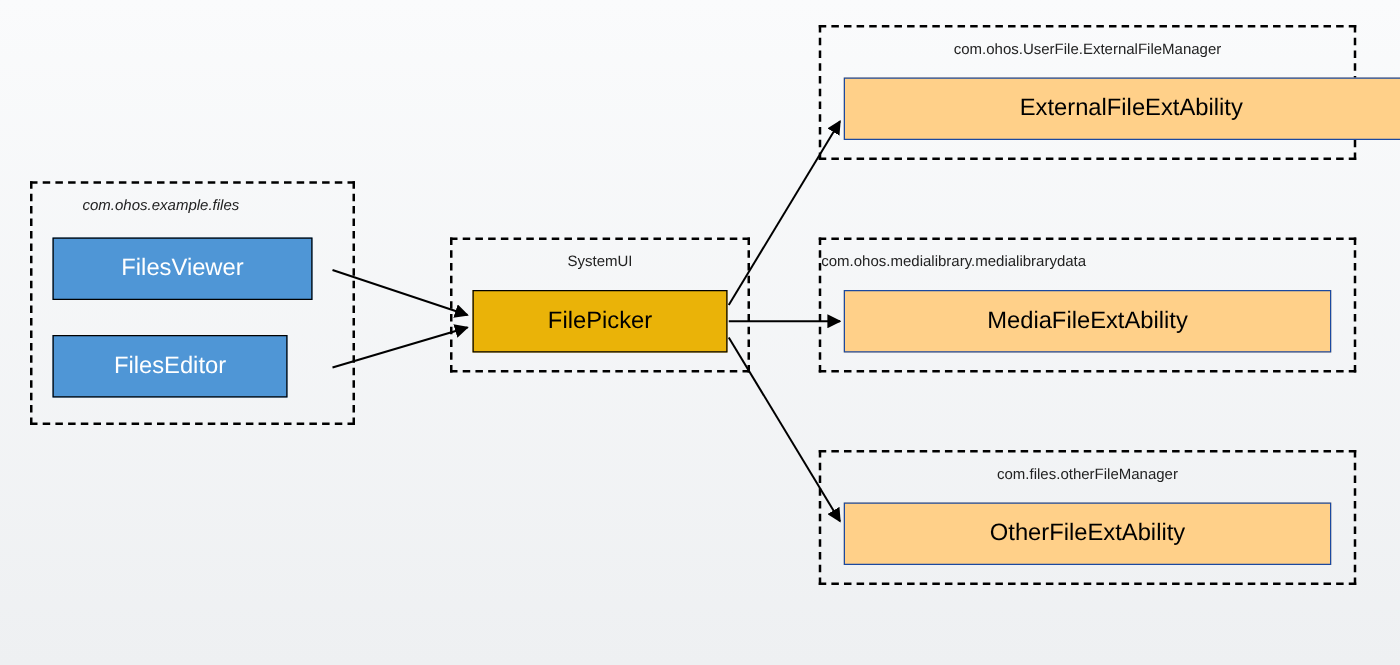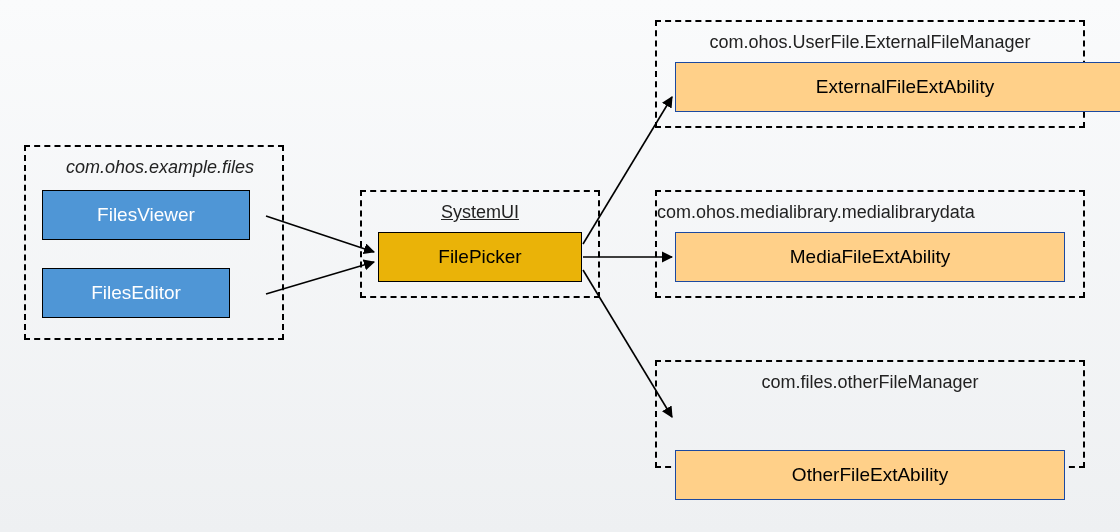--- a/index.html
+++ b/index.html
@@ -12,21 +12,21 @@
     position: relative;
     overflow: hidden;
   }
   .container {
     position: absolute;
     border: 2px dashed #000;
     box-sizing: border-box;
   }
   .container-label {
     position: absolute;
-    font-size: 18px;
+    font-size: 12px;
     color: #222;
     white-space: nowrap;
   }
   .node {
     position: absolute;
     border: 1px solid #000;
     box-sizing: border-box;
     display: flex;
     align-items: center;
     justify-content: center;
@@ -45,38 +45,38 @@
 </head>
 <body>
 
 <div class="container" style="left:24px; top:145px; width:260px; height:195px;">
   <div class="container-label" style="top:10px; left:40px;font-style:italic;">com.ohos.example.files</div>
 </div>
 <div class="node blue" style="left:42px; top:190px; width:208px; height:50px;">FilesViewer</div>
 <div class="node blue" style="left:42px; top:268px; width:188px; height:50px;">FilesEditor</div>
 
 <div class="container" style="left:360px; top:190px; width:240px; height:108px;">
-  <div class="container-label" style="top:10px; left:0; width:100%; text-align:center;text-decoration:underline;">SystemUI</div>
+  <div class="container-label" style="top:10px; left:0; width:100%; text-align:center;">SystemUI</div>
 </div>
 <div class="node green" style="left:378px; top:232px; width:204px; height:50px;">FilePicker</div>
 
 <div class="container" style="left:655px; top:20px; width:430px; height:108px;">
   <div class="container-label" style="top:10px; left:0; width:100%; text-align:center;">com.ohos.UserFile.ExternalFileManager</div>
 </div>
 <div class="node orange" style="left:675px; top:62px; width:460px; height:50px;">ExternalFileExtAbility</div>
 
 <div class="container" style="left:655px; top:190px; width:430px; height:108px;">
   <div class="container-label" style="top:10px; left:0; width:100%; ">com.ohos.medialibrary.medialibrarydata</div>
 </div>
 <div class="node orange" style="left:675px; top:232px; width:390px; height:50px;">MediaFileExtAbility</div>
 
 <div class="container" style="left:655px; top:360px; width:430px; height:108px;">
   <div class="container-label" style="top:10px; left:0; width:100%; text-align:center;">com.files.otherFileManager</div>
 </div>
-<div class="node orange" style="left:675px; top:402px; width:390px; height:50px;margin-top:48px;">OtherFileExtAbility</div>
+<div class="node orange" style="left:675px; top:402px; width:390px; height:50px;">OtherFileExtAbility</div>
 
 <svg class="arrows">
   <defs>
     <marker id="ah" viewBox="0 0 10 10" refX="9" refY="5" markerWidth="7" markerHeight="7" orient="auto-start-reverse">
       <path d="M 0 0 L 10 5 L 0 10 z" fill="#000"></path>
     </marker>
   </defs>
 
   <line x1="266" y1="216" x2="374" y2="252" stroke="#000" stroke-width="1.6" marker-end="url(#ah)"></line>
 

